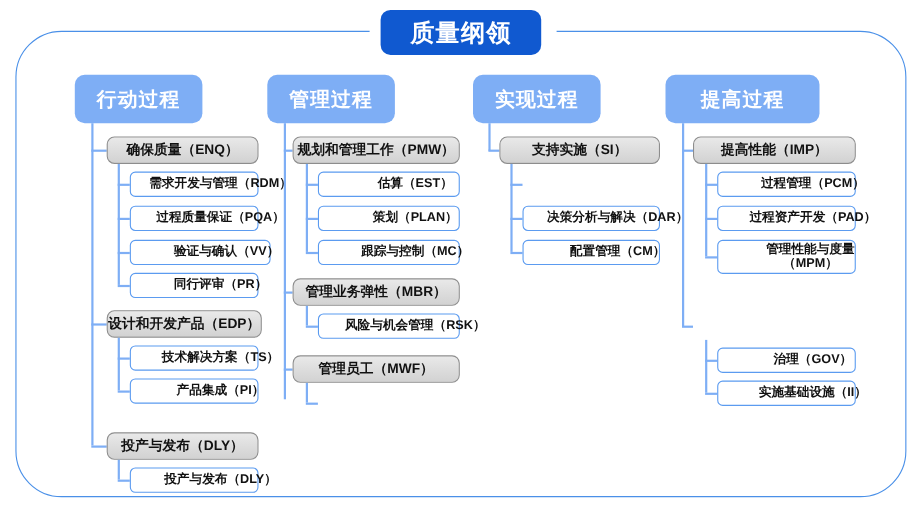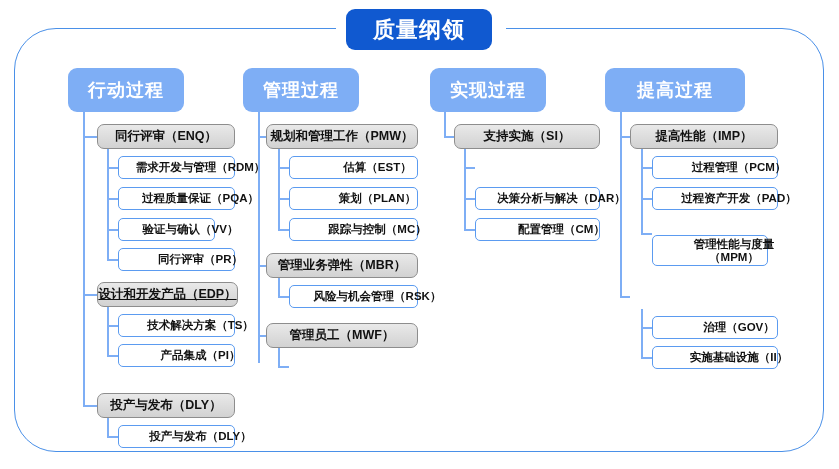--- a/index.html
+++ b/index.html
@@ -142,41 +142,41 @@
     <span>行动过程</span>
   </div>
 
   <div class="vline" style="left:83px; top:112px; height:293px;"></div>
 
   <div class="hline" style="left:83px; top:136px; width:14px;"></div>
   <div class="hline" style="left:83px; top:294px; width:14px;"></div>
   <div class="hline" style="left:83px; top:405px; width:14px;"></div>
 
   <div class="group-box" style="left:97px; top:124px; width:138px;">
-    <span>同行评审（ENQ）</span>
+    <span>确保质量（ENQ）</span>
   </div>
   <div class="vline" style="left:107px; top:149px; height:110px;"></div>
   <div class="hline" style="left:107px; top:167px; width:11px;"></div>
   <div class="hline" style="left:107px; top:198px; width:11px;"></div>
   <div class="hline" style="left:107px; top:229px; width:11px;"></div>
   <div class="hline" style="left:107px; top:259px; width:11px;"></div>
   <div class="leaf-box" style="left:118px; top:156px; width:117px;">
     <span>需求开发与管理（RDM）</span>
   </div>
   <div class="leaf-box" style="left:118px; top:187px; width:117px;">
     <span>过程质量保证（PQA）</span>
   </div>
-  <div class="leaf-box" style="left:118px; top:218px; width:97px;">
+  <div class="leaf-box" style="left:118px; top:218px; width:128px;">
     <span>验证与确认（VV）</span>
   </div>
   <div class="leaf-box" style="left:118px; top:248px; width:117px;">
     <span>同行评审（PR）</span>
   </div>
 
-  <div class="group-box" style="left:97px; top:282px; width:141px;text-decoration:underline;">
+  <div class="group-box" style="left:97px; top:282px; width:141px;">
     <span>设计和开发产品（EDP）</span>
   </div>
   <div class="vline" style="left:107px; top:307px; height:48px;"></div>
   <div class="hline" style="left:107px; top:325px; width:11px;"></div>
   <div class="hline" style="left:107px; top:355px; width:11px;"></div>
   <div class="leaf-box" style="left:118px; top:314px; width:117px;">
     <span>技术解决方案（TS）</span>
   </div>
   <div class="leaf-box" style="left:118px; top:344px; width:117px;">
     <span>产品集成（PI）</span>
@@ -264,21 +264,21 @@
   <div class="vline" style="left:641px; top:149px; height:84px;"></div>
   <div class="hline" style="left:641px; top:167px; width:11px;"></div>
   <div class="hline" style="left:641px; top:198px; width:11px;"></div>
   <div class="hline" style="left:641px; top:233px; width:11px;"></div>
   <div class="leaf-box" style="left:652px; top:156px; width:126px;">
     <span>过程管理（PCM）</span>
   </div>
   <div class="leaf-box" style="left:652px; top:187px; width:126px;">
     <span>过程资产开发（PAD）</span>
   </div>
-  <div class="leaf-box two-line" style="left:652px; top:235px; width:116px;">
+  <div class="leaf-box two-line" style="left:652px; top:218px; width:126px;justify-content:flex-end;">
     <span>管理性能与度量<br>（MPM）</span>
   </div>
 
   <div class="vline" style="left:641px; top:309px; height:48px;"></div>
   <div class="hline" style="left:641px; top:327px; width:11px;"></div>
   <div class="hline" style="left:641px; top:357px; width:11px;"></div>
   <div class="leaf-box" style="left:652px; top:316px; width:126px;">
     <span>治理（GOV）</span>
   </div>
   <div class="leaf-box" style="left:652px; top:346px; width:126px;">

